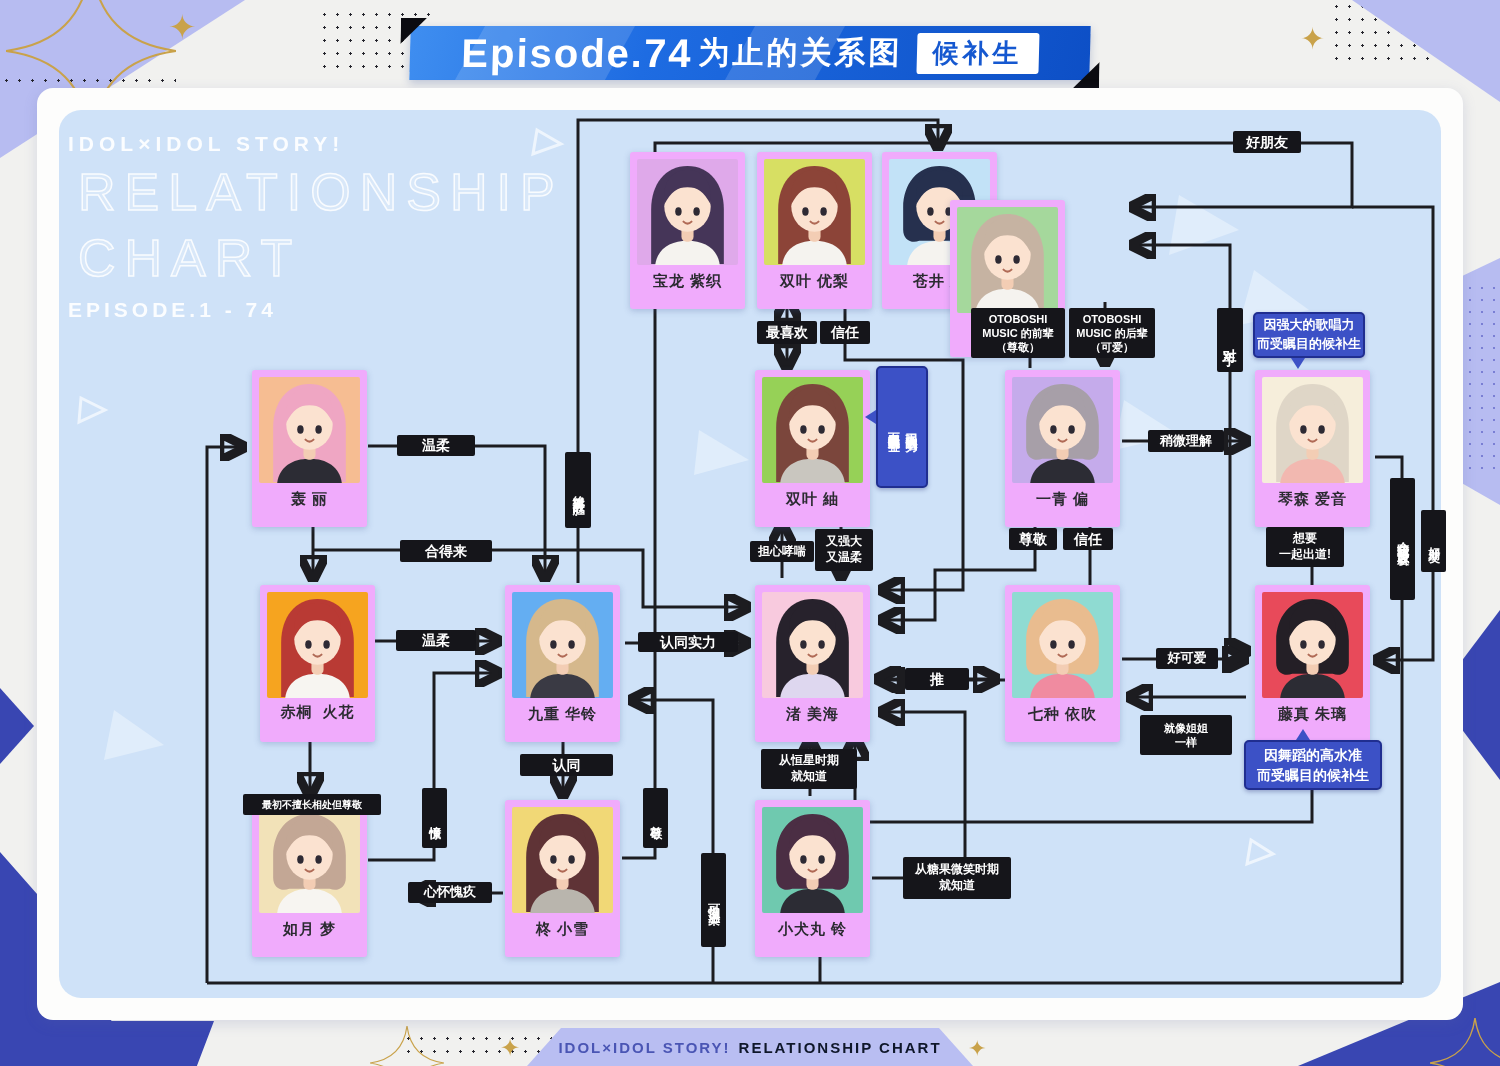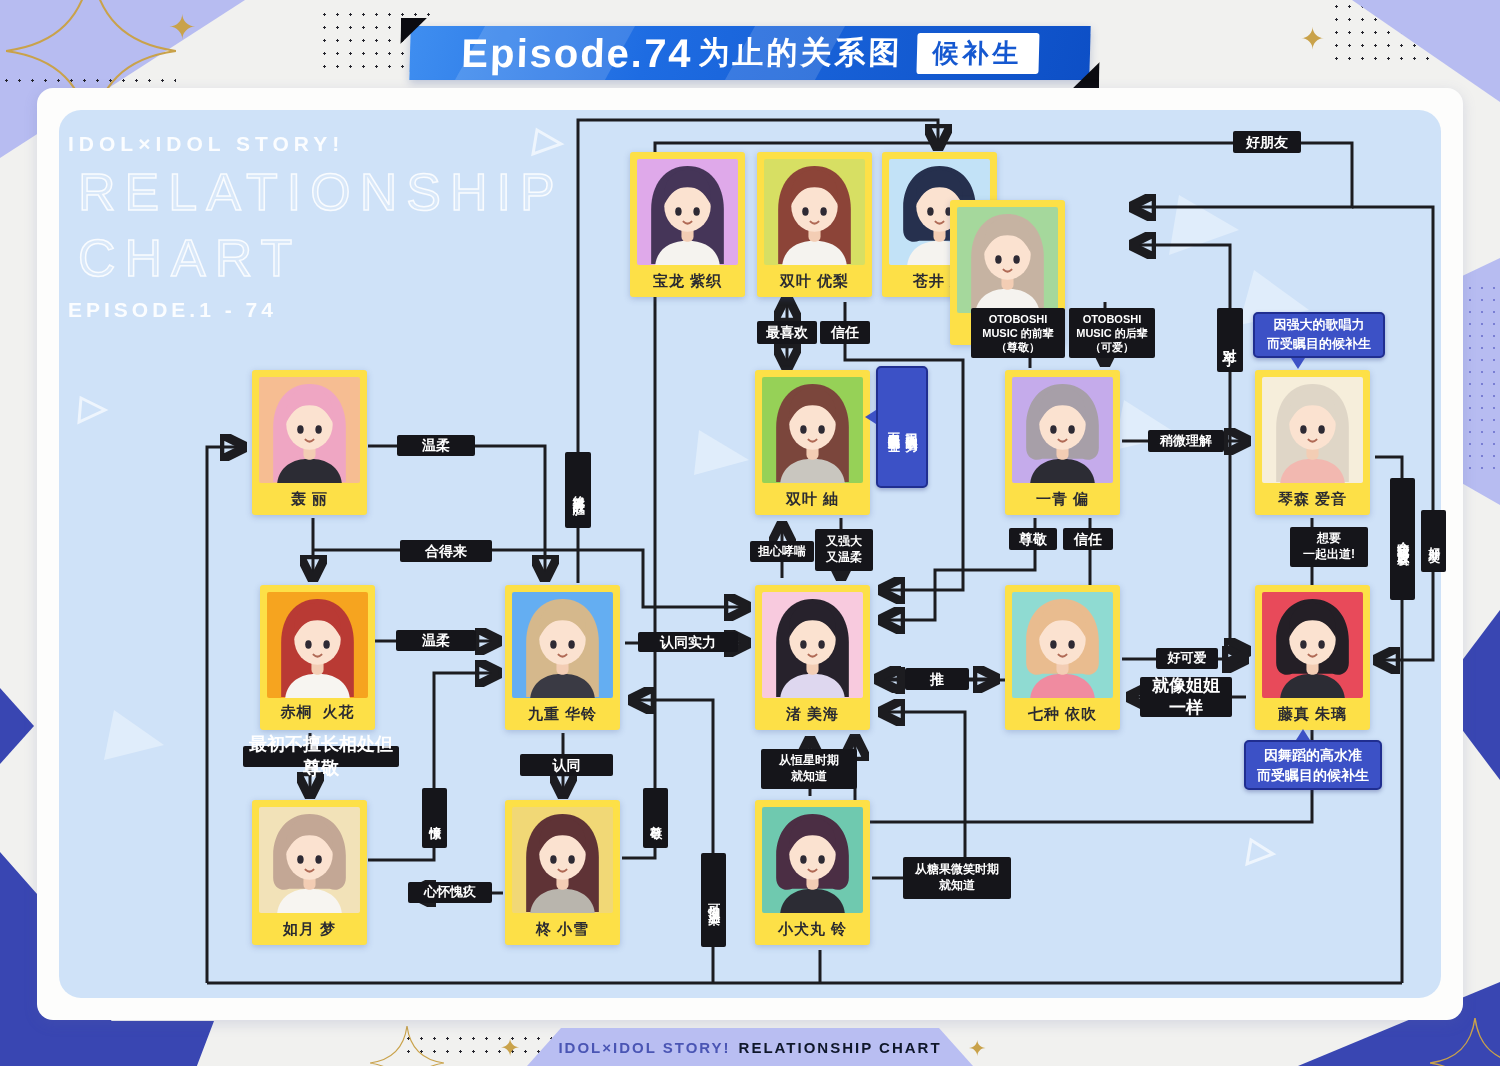--- a/index.html
+++ b/index.html
@@ -33,21 +33,21 @@
   
   .board-outer{position:absolute;left:37px;top:88px;width:1426px;height:932px;background:#fdfdfc;border-radius:16px;box-shadow:0 4px 14px rgba(90,100,160,.18);}
   .board{position:absolute;left:59px;top:110px;width:1382px;height:888px;background:#cfe2f8;border-radius:22px;overflow:hidden;}
   
   .btri{position:absolute;}
   
   .h-small{position:absolute;left:68px;top:122px;color:rgba(255,255,255,.92);font-weight:bold;font-size:21px;letter-spacing:5px;}
   .h-outline{position:absolute;color:rgba(255,255,255,.22);-webkit-text-stroke:1.5px rgba(255,255,255,.85);font-weight:normal;font-size:52px;letter-spacing:9px;margin-left:12px;}
   .h-ep{position:absolute;left:68px;top:298px;color:rgba(255,255,255,.92);font-weight:bold;font-size:21px;letter-spacing:4px;}
   
-  .char-card{position:absolute;width:115px;background:#fde047;border-radius:3px;padding:7px 7px 0 7px;box-sizing:border-box;box-shadow:0 2px 6px rgba(70,90,150,.28);}
+  .char-card{position:absolute;width:115px;background:#f0abfc;border-radius:3px;padding:7px 7px 12px 7px;box-sizing:border-box;box-shadow:0 2px 6px rgba(70,90,150,.28);}
   .char-img{width:101px;height:106px;border-radius:2px;overflow:hidden;}
   .char-img svg{display:block;}
   .char-name{height:32px;line-height:31px;text-align:center;font-weight:bold;font-size:15px;color:#2b2b31;letter-spacing:1px;white-space:nowrap;}
   
   .rlabel{position:absolute;background:#15151a;color:#fff;font-weight:bold;display:flex;align-items:center;justify-content:center;text-align:center;line-height:1.3;white-space:pre-line;border-radius:2px;box-sizing:border-box;padding:1px 3px;}
   .rlabel.vert{writing-mode:vertical-rl;letter-spacing:2px;}
   
   .callout{position:absolute;background:#3c51c6;border:2px solid #202e90;color:#fff;font-weight:bold;display:flex;align-items:center;justify-content:center;text-align:center;line-height:1.45;white-space:pre-line;border-radius:5px;box-sizing:border-box;box-shadow:0 2px 4px rgba(40,50,120,.35);}
   .callout.vert{writing-mode:vertical-rl;letter-spacing:1px;}
   .ctail{position:absolute;width:0;height:0;}
@@ -444,45 +444,45 @@
 MUSIC 的后辈
 （可爱）</div>
     <div class="rlabel" style="left: 397px; top: 435px; width: 78px; height: 21px; font-size: 14px;">温柔</div>
     <div class="rlabel" style="left: 400px; top: 540px; width: 92px; height: 22px; font-size: 14px;">合得来</div>
     <div class="rlabel" style="left: 750px; top: 541px; width: 64px; height: 21px; font-size: 12px;">担心哮喘</div>
     <div class="rlabel" style="left: 815px; top: 529px; width: 58px; height: 42px; font-size: 12px;">又强大
 又温柔</div>
     <div class="rlabel" style="left: 1009px; top: 528px; width: 48px; height: 22px; font-size: 14px;">尊敬</div>
     <div class="rlabel" style="left: 1063px; top: 528px; width: 50px; height: 22px; font-size: 14px;">信任</div>
     <div class="rlabel" style="left: 1148px; top: 430px; width: 76px; height: 22px; font-size: 13px;">稍微理解</div>
-    <div class="rlabel" style="left: 1266px; top: 527px; width: 78px; height: 40px; font-size: 12px; margin-left: 24px;">想要
+    <div class="rlabel" style="left: 1266px; top: 527px; width: 78px; height: 40px; font-size: 12px;">想要
 一起出道!</div>
     <div class="rlabel" style="left: 396px; top: 630px; width: 80px; height: 21px; font-size: 14px;">温柔</div>
     <div class="rlabel" style="left: 638px; top: 632px; width: 100px; height: 20px; font-size: 14px;">认同实力</div>
     <div class="rlabel" style="left: 905px; top: 668px; width: 64px; height: 22px; font-size: 14px;">推</div>
     <div class="rlabel" style="left: 1156px; top: 648px; width: 62px; height: 21px; font-size: 13px;">好可爱</div>
-    <div class="rlabel" style="left: 1140px; top: 677px; width: 92px; height: 40px; font-size: 17px;">就像姐姐
+    <div class="rlabel" style="left: 1140px; top: 715px; width: 92px; height: 40px; font-size: 11px;">就像姐姐
 一样</div>
-    <div class="rlabel" style="left: 243px; top: 746px; width: 156px; height: 21px; font-size: 18px;">最初不擅长相处但尊敬</div>
+    <div class="rlabel" style="left: 243px; top: 794px; width: 138px; height: 21px; font-size: 10px;">最初不擅长相处但尊敬</div>
     <div class="rlabel" style="left: 520px; top: 754px; width: 93px; height: 22px; font-size: 14px;">认同</div>
     <div class="rlabel" style="left: 761px; top: 749px; width: 96px; height: 40px; font-size: 12px;">从恒星时期
 就知道</div>
     <div class="rlabel" style="left: 408px; top: 882px; width: 84px; height: 21px; font-size: 13px;">心怀愧疚</div>
     <div class="rlabel" style="left: 903px; top: 857px; width: 108px; height: 42px; font-size: 12px;">从糖果微笑时期
 就知道</div>
     <div class="rlabel vert" style="left: 1217px; top: 308px; width: 26px; height: 64px; font-size: 14px;">对手</div>
     <div class="rlabel vert" style="left: 565px; top: 452px; width: 26px; height: 76px; font-size: 12px;">绝对要战胜</div>
     <div class="rlabel vert" style="left: 1390px; top: 478px; width: 25px; height: 122px; font-size: 12px;">会陪我玩所以喜欢</div>
     <div class="rlabel vert" style="left: 1421px; top: 510px; width: 25px; height: 62px; font-size: 12px;">好朋友</div>
     <div class="rlabel vert" style="left: 422px; top: 788px; width: 25px; height: 60px; font-size: 12px;">憧憬</div>
     <div class="rlabel vert" style="left: 643px; top: 788px; width: 25px; height: 60px; font-size: 12px;">尊敬</div>
     <div class="rlabel vert" style="left: 701px; top: 853px; width: 25px; height: 94px; font-size: 12px;">可怕但又温柔</div>
   </div>
 <div id="callout-layer">
-    <div class="callout" style="left: 1253px; top: 312px; width: 132px; height: 46px; font-size: 13px;">因强大的歌唱力
+    <div class="callout" style="left: 1253px; top: 312px; width: 112px; height: 46px; font-size: 13px;">因强大的歌唱力
 而受瞩目的候补生</div>
     <div class="ctail" style="left: 1291px; top: 358px; border-left: 7px solid transparent; border-right: 7px solid transparent; border-top: 11px solid rgb(60, 81, 198);"></div>
     <div class="callout" style="left: 1244px; top: 740px; width: 138px; height: 50px; font-size: 14px;">因舞蹈的高水准
 而受瞩目的候补生</div>
     <div class="ctail" style="left: 1296px; top: 729px; border-left: 7px solid transparent; border-right: 7px solid transparent; border-bottom: 11px solid rgb(60, 81, 198);"></div>
     <div class="callout vert" style="left: 876px; top: 366px; width: 52px; height: 122px; font-size: 12px;">因强大的歌唱力
 而受瞩目的候补生</div>
     <div class="ctail" style="left: 865px; top: 410px; border-top: 7px solid transparent; border-bottom: 7px solid transparent; border-right: 11px solid rgb(60, 81, 198);"></div>
   </div>
 

